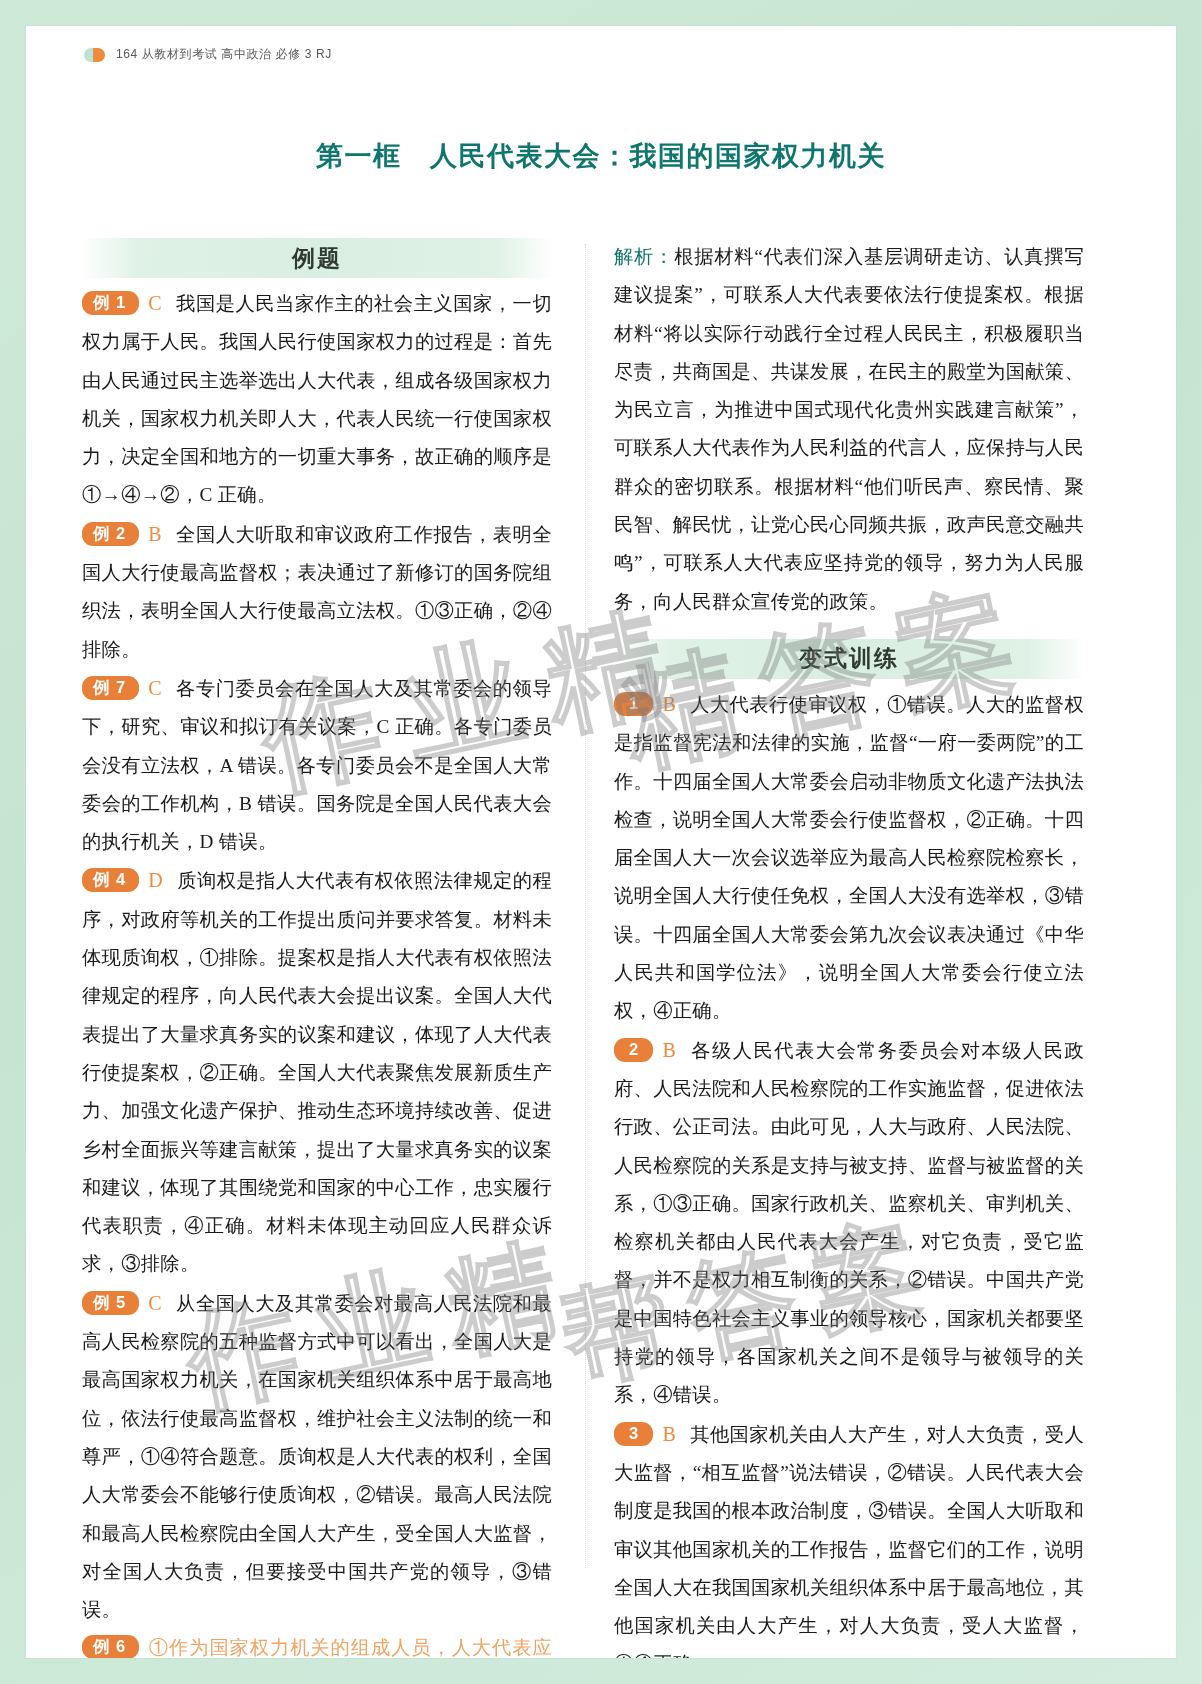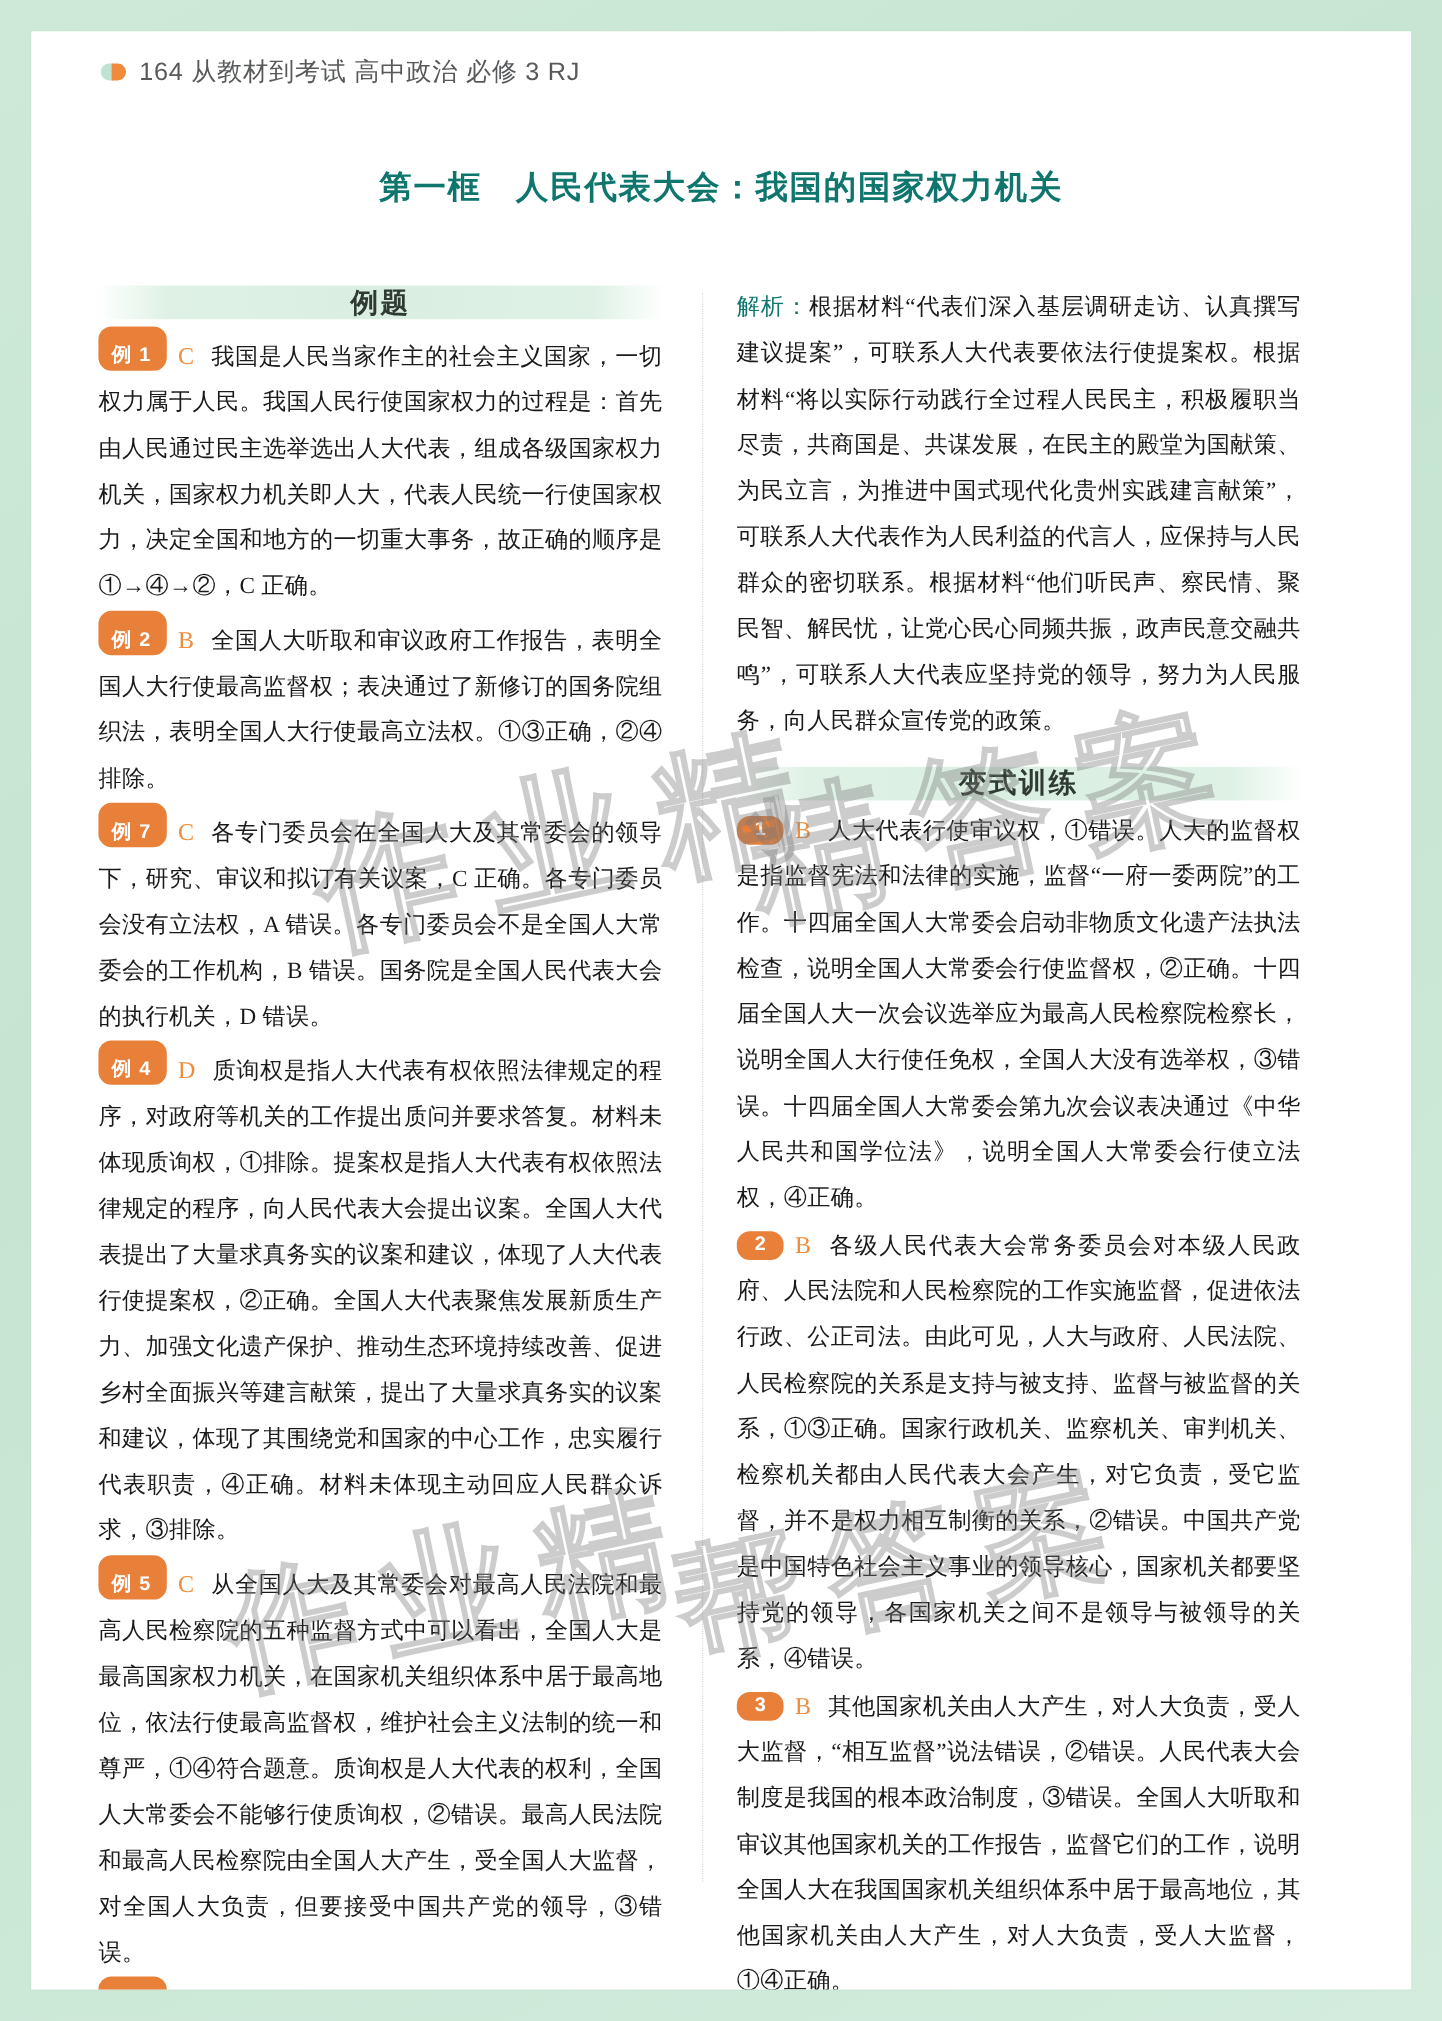--- a/index.html
+++ b/index.html
@@ -64,21 +64,21 @@
   }
   .runhead-bullet .half-r {
     position: absolute;
     left: 9px; top: 0;
     width: 12px; height: 14px;
     background: #ef8b3c;
     border-radius: 0 7px 7px 0;
   }
   .runhead-text {
     font-family: "Liberation Sans", "DejaVu Sans", sans-serif;
-    font-size: 21px;
+    font-size: 12px;
     color: #58595b;
     letter-spacing: 0.6px;
   }
 
   
   .title-block {
     position: absolute;
     left: 0; right: 0;
     top: 103px;
     text-align: center;
@@ -128,21 +128,21 @@
     top: 6px;
     bottom: 80px;
     border-left: 1px dotted #d9d9d9;
   }
   .col-right { padding-left: 16px; }
 
   
   .sec-head {
     position: relative;
     text-align: center;
-    height: 28px;
+    height: 40px;
     margin-bottom: 6px;
     background: linear-gradient(90deg,
       rgba(213,237,222,0) 0%,
       rgba(213,237,222,.75) 12%,
       rgba(213,237,222,.9) 50%,
       rgba(213,237,222,.75) 88%,
       rgba(213,237,222,0) 100%);
     display: flex;
     align-items: center;
     justify-content: center;
@@ -165,21 +165,21 @@
     text-justify: inter-ideograph;
     letter-spacing: 0.3px;
   }
   .para { margin: 0; text-indent: 0; }
 
   .badge {
     display: inline-block;
     background: #e8803a;
     color: #ffffff;
     border-radius: 11px;
-    padding: 14px 13px 2px 11px;
+    padding: 1px 13px 2px 11px;
     font-family: "Liberation Sans", "DejaVu Sans", sans-serif;
     font-weight: bold;
     font-size: 16.5px;
     line-height: 21px;
     letter-spacing: 1px;
     vertical-align: 2px;
     margin-right: 9px;
   }
   .badge-num {
     display: inline-block;

